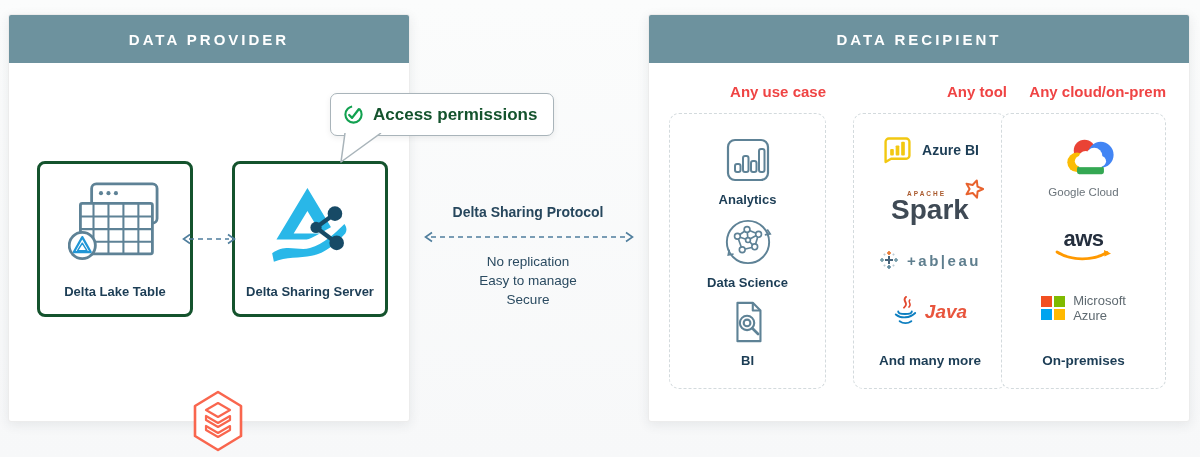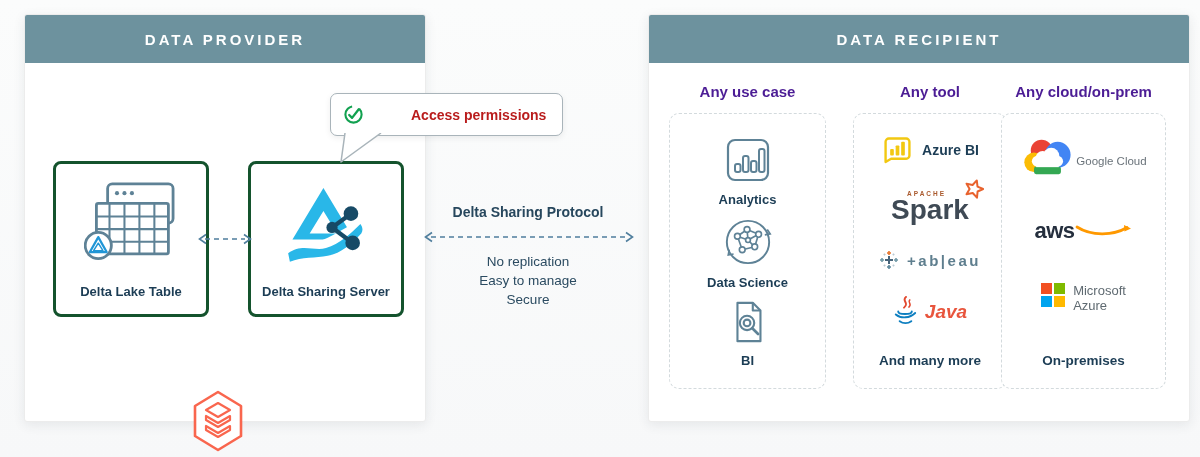--- a/index.html
+++ b/index.html
@@ -13,78 +13,78 @@
     position:absolute;top:14px;height:406px;background:#fff;
     border:1px solid #ececec;border-radius:3px;
     box-shadow:0 3px 12px rgba(40,60,70,.09);
   }
   .card-header{
     height:48px;background:#6d929e;display:flex;align-items:center;justify-content:center;
     color:#fff;font-size:15px;font-weight:700;letter-spacing:3px;
     border-radius:2px 2px 0 0;
   }
   
-  #provider{left:24px;width:400px;}
+  #provider{left:8px;width:400px;}
   .inner-card{
     position:absolute;width:150px;height:150px;top:146px;background:#fff;
     border:3px solid #14532d;border-radius:8px;
     display:flex;flex-direction:column;align-items:center;justify-content:flex-end;
   }
   .inner-card .icon-zone{flex:1;display:flex;align-items:center;justify-content:center;width:100%;}
   .inner-label{font-size:13px;font-weight:600;color:#1c3d55;padding-bottom:15px;}
   #card-table{left:28px;}
   #card-server{left:223px;}
   .dashed-arrow line{stroke:#4f7e9d;stroke-width:1.6;stroke-dasharray:5 4;}
   .dashed-arrow path{stroke:#4f7e9d;stroke-width:1.6;fill:none;}
   #inner-arrow{position:absolute;left:172px;top:218px;}
   
   #callout{
     position:absolute;left:330px;top:93px;height:41px;padding:0 16px 0 12px;
     background:#fff;border:1.5px solid #a9b4ba;border-radius:7px;
     display:flex;align-items:center;gap:9px;z-index:6;
     box-shadow:0 2px 6px rgba(0,0,0,.07);
   }
-  #callout .txt{font-size:14px;font-weight:600;color:#b91c1c;white-space:nowrap;margin-left:38px;}
+  #callout .txt{font-size:17px;font-weight:600;color:#14532d;white-space:nowrap;}
   #callout-tail{position:absolute;left:336px;top:133px;z-index:7;}
   
   #hexlogo{position:absolute;left:192px;top:390px;z-index:5;}
   
   #protocol-title{position:absolute;left:418px;top:204px;width:220px;text-align:center;
     font-size:14px;font-weight:600;color:#27475d;}
   #main-arrow{position:absolute;left:423px;top:231px;}
   #benefits{position:absolute;left:418px;top:252px;width:220px;text-align:center;
     font-size:13.5px;color:#2b4b61;line-height:19px;font-weight:500;}
   
   #recipient{left:648px;width:540px;}
-  .col-title{position:absolute;top:68px;text-align:center;font-size:15px;font-weight:700;color:#4c1d95;}
+  .col-title{position:absolute;top:68px;text-align:right;font-size:15px;font-weight:700;color:#ef4444;}
   .dash-box{
     position:absolute;top:98px;height:276px;border:1px dashed #d3dadd;border-radius:10px;
     display:flex;flex-direction:column;align-items:center;justify-content:space-between;
     padding:22px 0 20px 0;box-sizing:border-box;background:#fff;
   }
   #colbox-0,#title-0{left:20px;width:157px;}
   #colbox-1,#title-1{left:204px;width:154px;}
   #colbox-2,#title-2{left:352px;width:165px;}
   .use-item{display:flex;flex-direction:column;align-items:center;}
   .use-item .lbl{font-size:13px;font-weight:600;color:#1c3d55;margin-top:8px;}
   .tool-row{display:flex;align-items:center;justify-content:center;gap:8px;}
   .powerbi-txt{font-size:14px;font-weight:600;color:#1c3d55;}
   .spark{position:relative;display:inline-block;}
   .spark .apache{display:block;font-size:6.5px;font-weight:700;letter-spacing:2px;color:#aa5a2e;margin:0 0 -1px 16px;}
   .spark .word{font-size:28px;font-weight:700;color:#3f4a55;line-height:1;}
   .spark svg{position:absolute;right:-15px;top:-11px;}
   .pandas-txt{font-size:18px;font-weight:700;color:#151061;letter-spacing:.3px;}
   .tableau-txt{font-size:15px;font-weight:600;color:#5e7e8e;letter-spacing:2.5px;}
   .java-txt{font-size:19px;font-weight:700;font-style:italic;color:#e8553d;}
   .col-footer{font-size:13.5px;font-weight:600;color:#1c3d55;}
-  .cloud-item{display:flex;flex-direction:row;align-items:center;}
+  .cloud-item{display:flex;flex-direction:column;align-items:flex-end;}
   .gcloud-caption{font-size:11.5px;color:#6a737a;margin-top:6px;}
-  .aws-block{display:flex;align-items:center;line-height:1;}
+  .aws-block{display:flex;flex-direction:column;align-items:center;line-height:1;}
   .aws-txt{font-size:22px;font-weight:800;color:#252f3e;letter-spacing:-.5px;}
-  .azure-block{display:flex;gap:8px;}
+  .azure-block{display:flex;align-items:center;gap:8px;}
   .ms-squares{display:grid;grid-template-columns:11px 11px;grid-template-rows:11px 11px;gap:2px;}
   .ms-squares i{display:block;}
   .ms-txt{font-size:13px;color:#5f6a71;line-height:15px;font-weight:500;}
 </style>
 </head>
 <body>
 
 <div class="card" id="provider">
   <div class="card-header">DATA PROVIDER</div>
 

